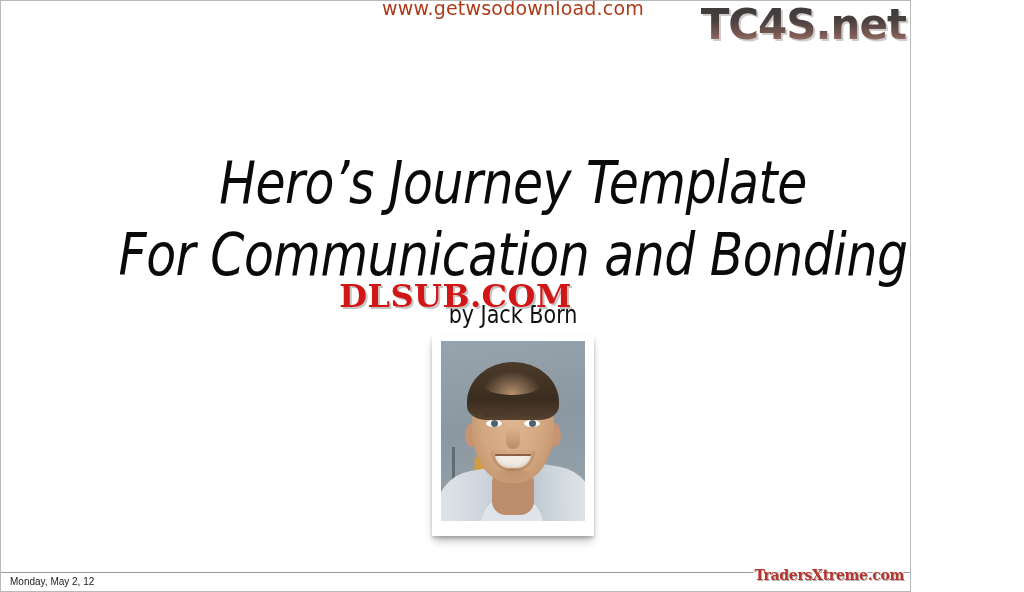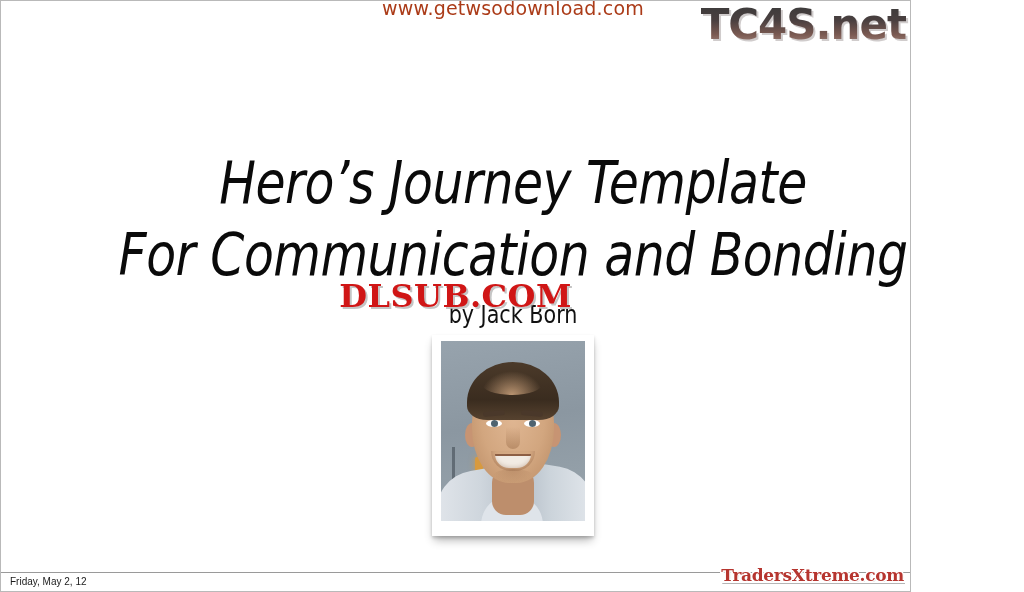--- a/index.html
+++ b/index.html
@@ -370,29 +370,28 @@
     white-space: nowrap;
   }
 
   
   .tx-logo {
     position: absolute;
     right: 6px;
     top: 563px;
     font-family: "DejaVu Serif", serif;
     font-weight: bold;
-    font-size: 17px;
+    font-size: 14px;
     line-height: 22px;
     letter-spacing: -0.3px;
     color: #b6352f;
     -webkit-text-stroke: 2.5px #ffffff;
     paint-order: stroke fill;
     text-shadow: 1px 1px 0 rgba(120,120,120,0.55);
     white-space: nowrap;
-    text-decoration: underline;
   }
 </style>
 </head>
 <body>
 
 <div id="slide">
 
   <div class="top-watermark">www.getwsodownload.com</div>
 
   <div class="tc4s-shadow">TC4S.net</div>
@@ -432,17 +431,17 @@
       </div>
       <div class="ph-nose"></div>
       <div class="ph-mouth"></div>
       <div class="ph-mouth-shadow"></div>
       <div class="ph-chin"></div>
     </div>
   </div>
 
   <div class="bottom-rule"></div>
 
-  <div class="date-text">Friday, May 2, 12</div>
+  <div class="date-text">Monday, May 2, 12</div>
 
   <div class="tx-logo">TradersXtreme.com</div>
 
 </div>
 
 </body></html>

